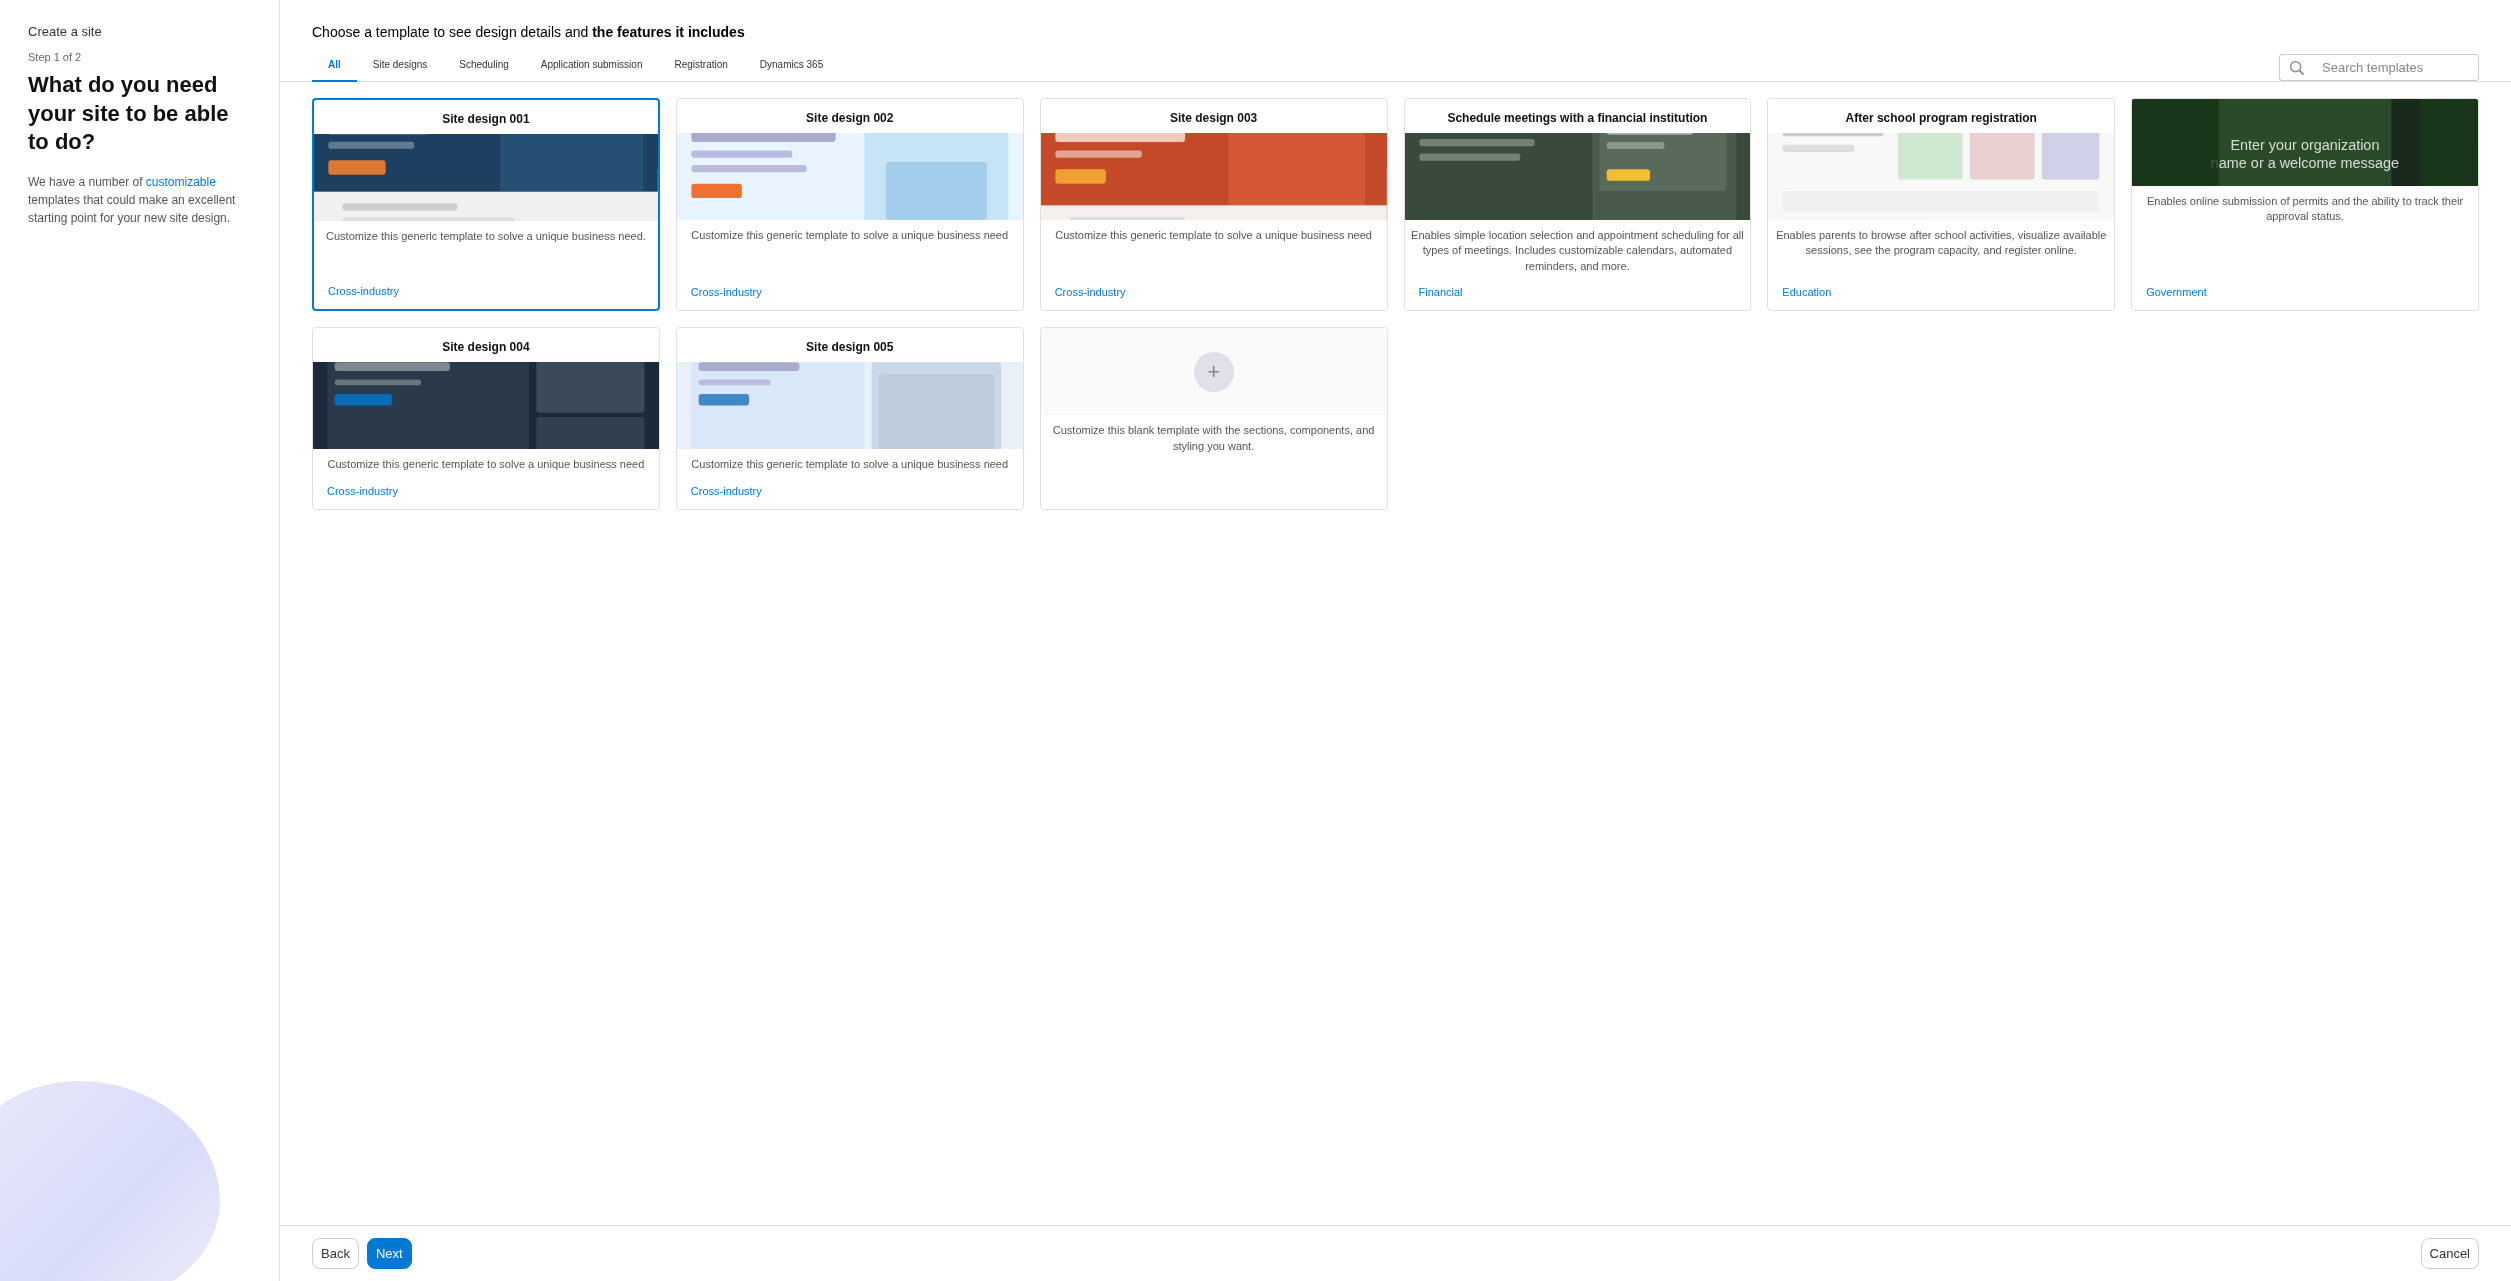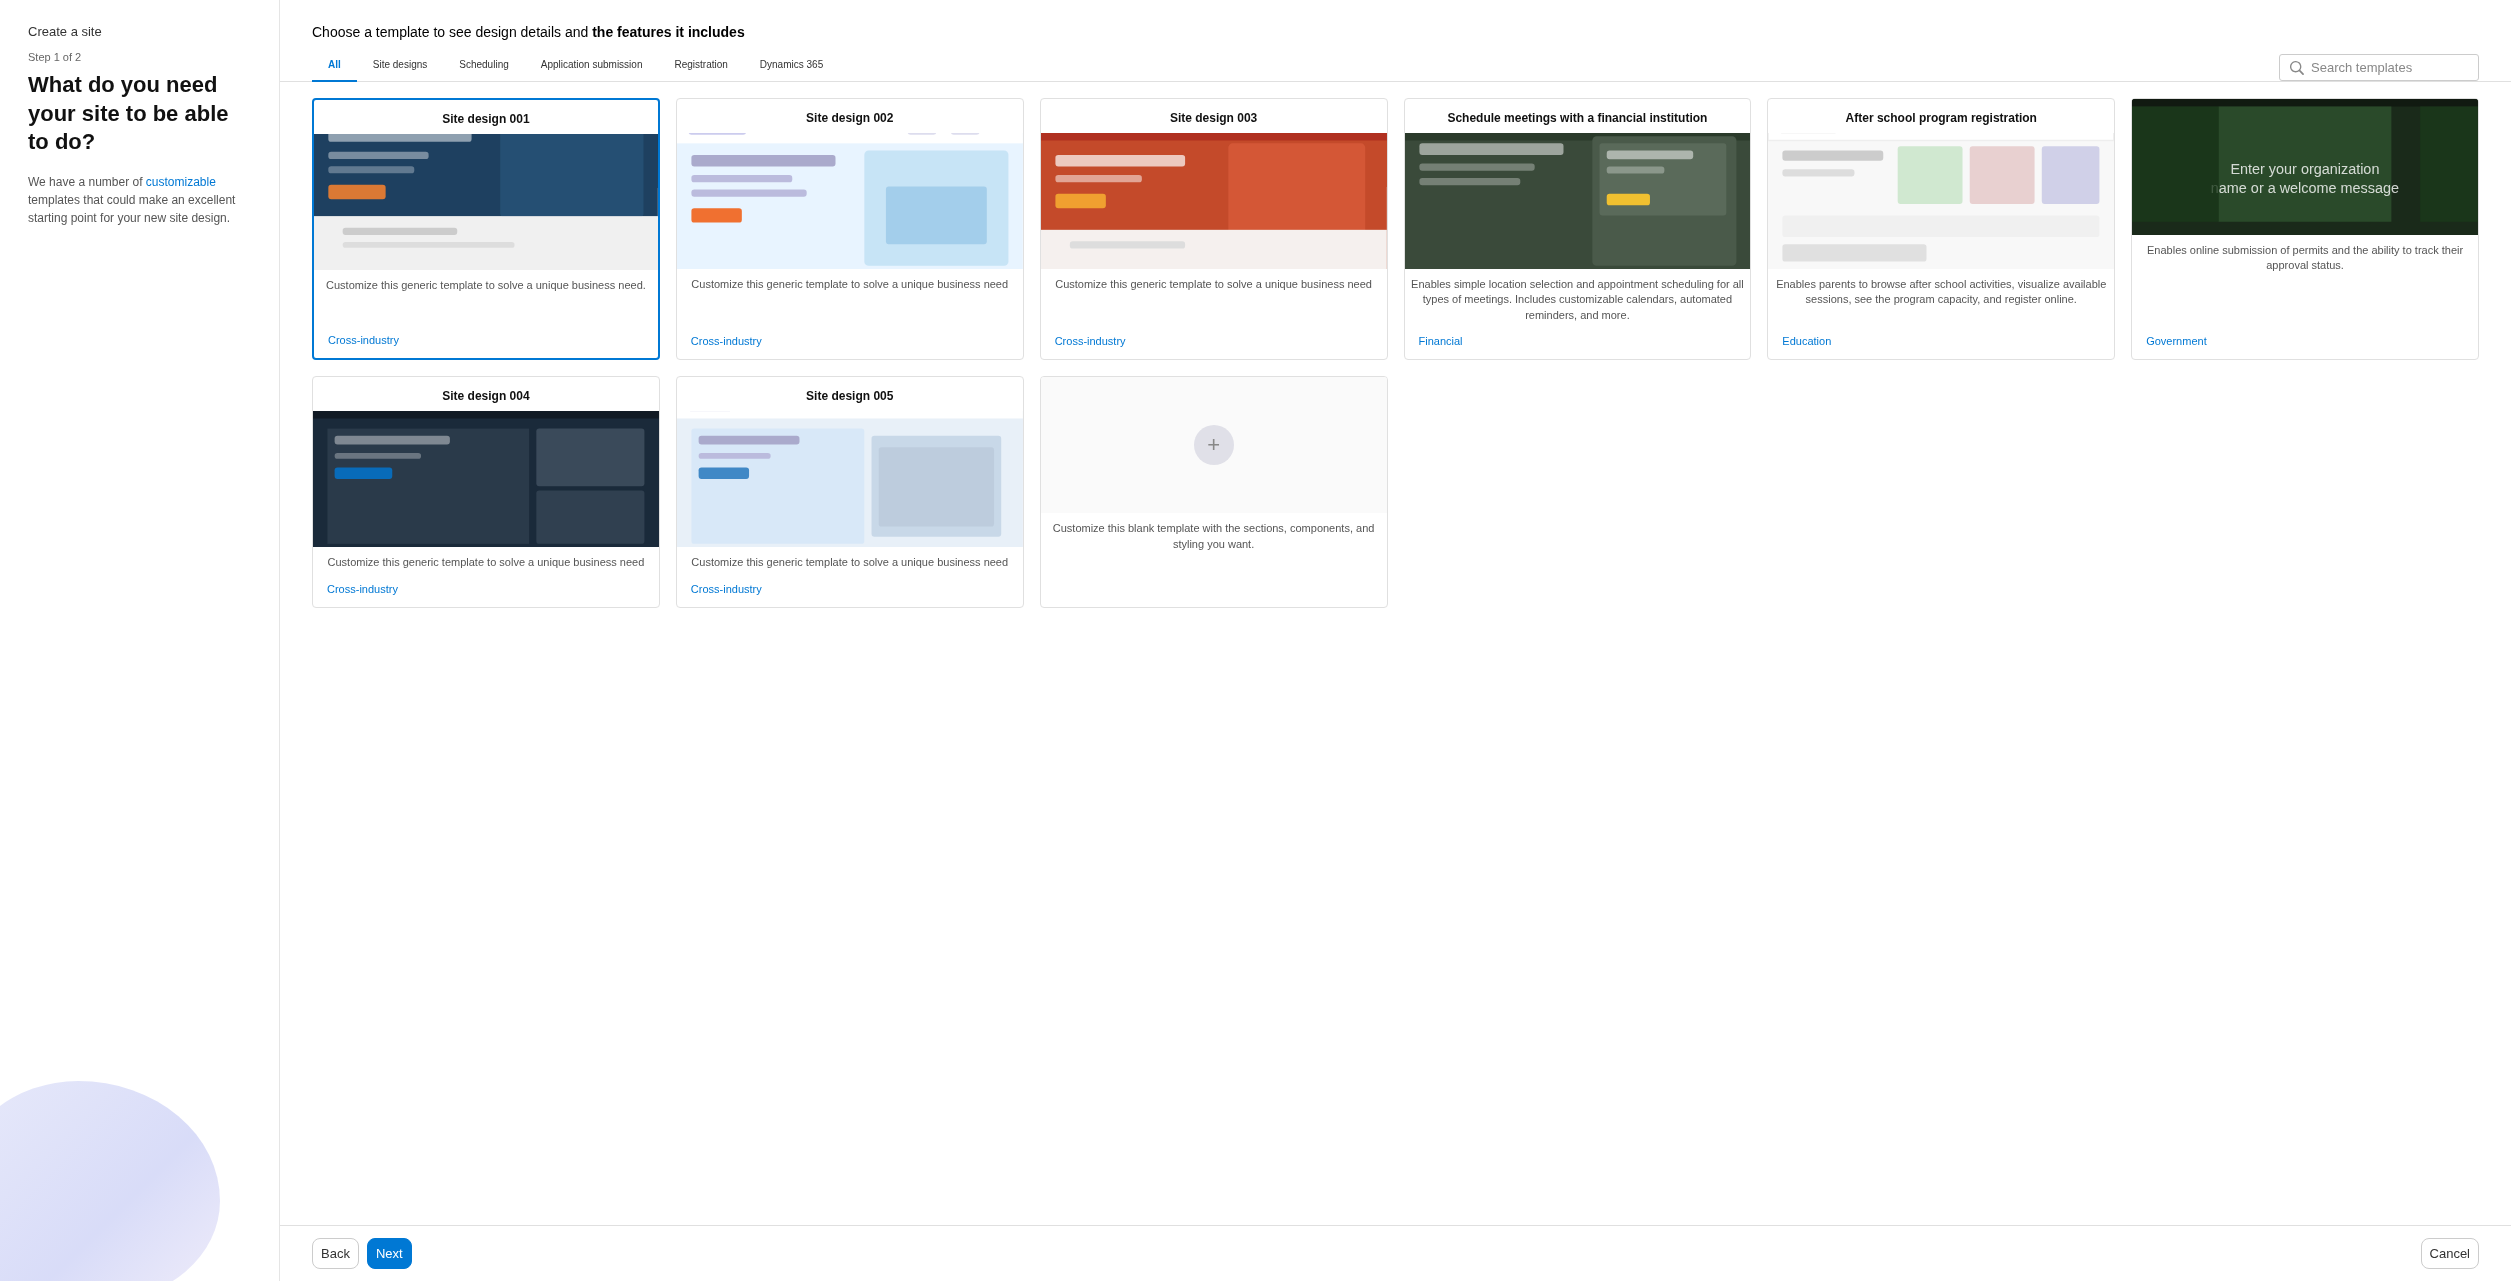--- a/index.html
+++ b/index.html
@@ -93,21 +93,21 @@
     }
     .search-box {
       display: flex;
       align-items: center;
       border: 1px solid #ccc;
       border-radius: 3px;
       padding: 5px 10px;
       font-size: 13px;
       color: #888;
       width: 200px;
-      gap: 7px;
+      gap: 18px;
     }
     .search-icon-svg { width: 14px; height: 14px; fill: #888; flex-shrink: 0; }
 
     
     .grid-scroll {
       flex: 1;
       overflow-y: auto;
       padding: 16px 32px 24px 32px;
     }
     .grid {
@@ -128,21 +128,21 @@
     .card.selected { border: 2px solid #0078d4; }
     .card-title {
       font-size: 12px;
       font-weight: 600;
       color: #111;
       padding: 12px 14px 8px 14px;
       text-align: center;
     }
     .card-preview {
       width: 100%;
-      height: 136px;
+      height: 87px;
       background: #f0f0f0;
       overflow: hidden;
       position: relative;
       text-align: right;
     }
     .card-desc {
       font-size: 11px;
       color: #555;
       padding: 8px 2px;
       text-align: center;

